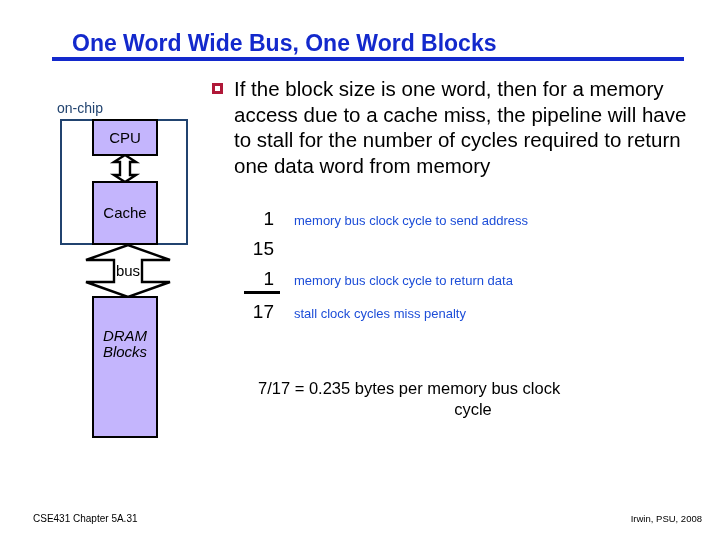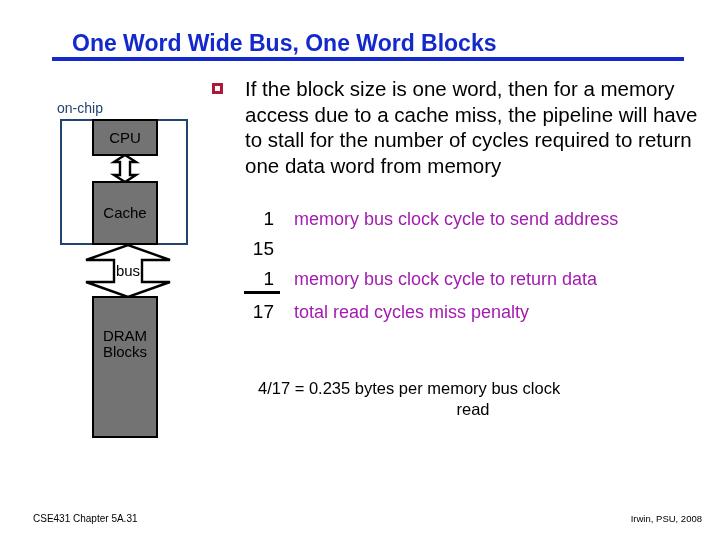--- a/index.html
+++ b/index.html
@@ -60,21 +60,21 @@
     width: 128px;
     height: 126px;
     border: 2px solid #21436F;
     box-sizing: border-box;
     background: transparent;
   }
   .blk {
     position: absolute;
     border: 2px solid #000000;
     box-sizing: border-box;
-    background: #737373;
+    background: #c4b5fd;
     display: flex;
     align-items: center;
     justify-content: center;
     font-size: 15px;
     color: #000000;
     line-height: 1.05;
     text-align: center;
   }
   #cpu-box {
     left: 92px;
@@ -89,20 +89,21 @@
     height: 64px;
     justify-content: center;
   }
   #dram-box {
     left: 92px;
     top: 296px;
     width: 66px;
     height: 142px;
     align-items: flex-start;
     justify-content: center;
+    font-style: italic;
   }
   #dram-text {
     margin-top: 30px;
     white-space: nowrap;
   }
 
   
   #cpu-cache-arrow {
     position: absolute;
     left: 103px;
@@ -131,21 +132,20 @@
   
   #content {
     position: absolute;
     left: 212px;
     top: 76px;
     width: 496px;
   }
   .bullet-row {
     display: flex;
     align-items: flex-start;
-    gap: 11px;
   }
   .bullet-sq {
     width: 11px;
     height: 11px;
     border: 3px solid #B01838;
     box-sizing: border-box;
     background: #ffffff;
     flex: 0 0 auto;
     margin-top: 7px;
     margin-right: 11px;
@@ -176,22 +176,22 @@
     padding-right: 6px;
     box-sizing: border-box;
   }
   .cyc-num.ruled {
     border-bottom: 3px solid #000000;
     padding-bottom: 1px;
     margin-left: 8px;
     width: 36px;
   }
   .cyc-label {
-    font-size: 18px;
-    color: #a21caf;
+    font-size: 13px;
+    color: #1d4ed8;
     padding-left: 14px;
     white-space: nowrap;
     text-align: center;
   }
   .cyc-row.ruled-row { height: 33px; }
 
   
   #bandwidth {
     position: absolute;
     left: 212px;
@@ -282,25 +282,25 @@
     <div class="cyc-num">15</div>
   </div>
 
   <div class="cyc-row ruled-row">
     <div class="cyc-num ruled">1</div>
     <div class="cyc-label">memory bus clock cycle to return data</div>
   </div>
 
   <div class="cyc-row">
     <div class="cyc-num">17</div>
-    <div class="cyc-label">total read cycles miss penalty</div>
+    <div class="cyc-label">stall clock cycles miss penalty</div>
   </div>
 </div>
 
 <div id="bandwidth">
   <div id="bw-formula">
-    <div>4/17 = 0.235  bytes per memory bus clock</div>
-    <div id="bw-line2">read</div>
+    <div>7/17 = 0.235  bytes per memory bus clock</div>
+    <div id="bw-line2">cycle</div>
   </div>
 </div>
 
 <div id="footer-left">CSE431  Chapter 5A.31</div>
 <div id="footer-right">Irwin, PSU, 2008</div>
 
 </body></html>

